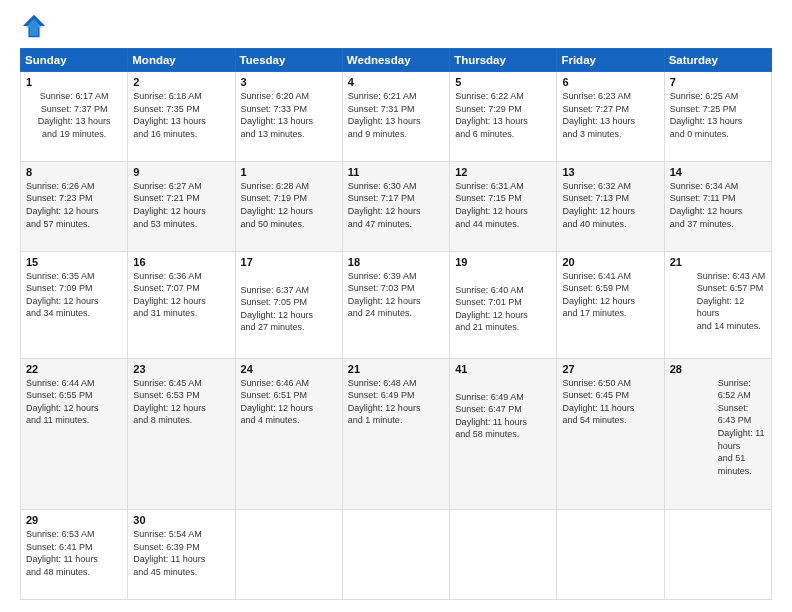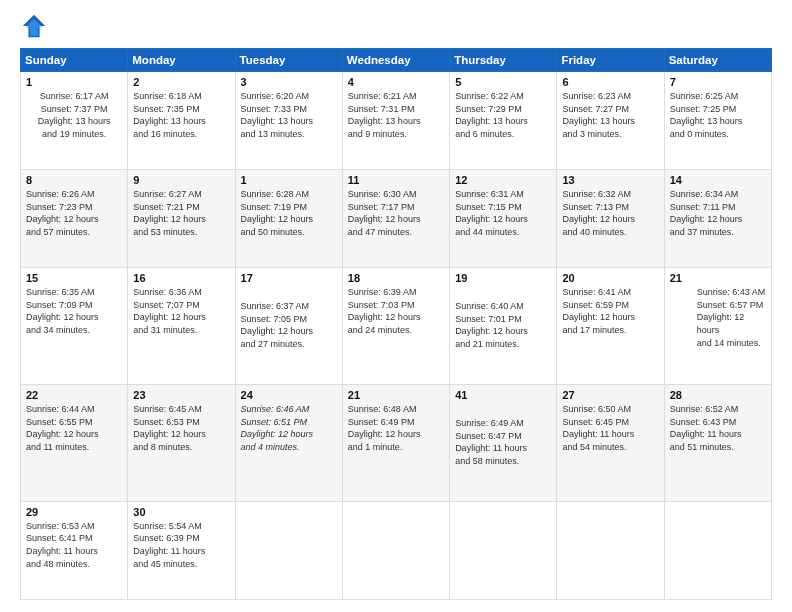--- a/index.html
+++ b/index.html
@@ -298,21 +298,21 @@
           </td>
           <td>
             <span class="day-num">23</span>
             <div class="day-info" style="white-space: pre-line;">Sunrise: 6:45 AM
 Sunset: 6:53 PM
 Daylight: 12 hours
 and 8 minutes.</div>
           </td>
           <td>
             <span class="day-num">24</span>
-            <div class="day-info" style="white-space: pre-line; font-style: italic;">Sunrise: 6:46 AM
+            <div class="day-info" style="white-space: pre-line;">Sunrise: 6:46 AM
 Sunset: 6:51 PM
 Daylight: 12 hours
 and 4 minutes.</div>
           </td>
           <td>
             <span class="day-num">21</span>
             <div class="day-info" style="white-space: pre-line;">Sunrise: 6:48 AM
 Sunset: 6:49 PM
 Daylight: 12 hours
 and 1 minute.</div>
@@ -326,21 +326,21 @@
           </td>
           <td>
             <span class="day-num">27</span>
             <div class="day-info" style="white-space: pre-line;">Sunrise: 6:50 AM
 Sunset: 6:45 PM
 Daylight: 11 hours
 and 54 minutes.</div>
           </td>
           <td>
             <span class="day-num">28</span>
-            <div class="day-info" style="white-space: pre-line;">Sunrise: 6:52 AM
+            <div class="day-info" style="white-space: pre-line; margin-left: 48px;">Sunrise: 6:52 AM
 Sunset: 6:43 PM
 Daylight: 11 hours
 and 51 minutes.</div>
           </td>
         </tr>
         <tr>
           <td>
             <span class="day-num">29</span>
             <div class="day-info" style="white-space: pre-line;">Sunrise: 6:53 AM
 Sunset: 6:41 PM

